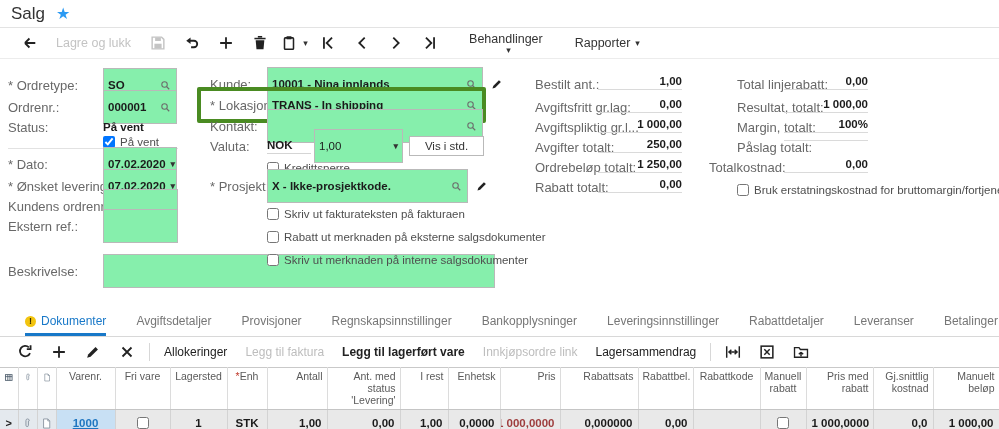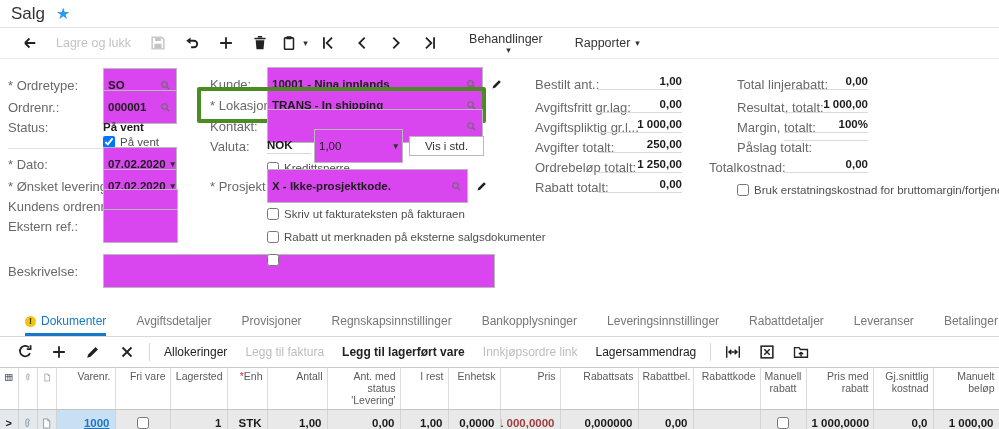--- a/index.html
+++ b/index.html
@@ -19,21 +19,21 @@
   .tbtn.disabled{color:#c3c3c3;cursor:default}
   .caret{font-size:9px;margin-left:5px;color:#333;line-height:1}
   svg.ic{display:block}
   .s{stroke:#222;stroke-width:2;fill:none}
   .s1{stroke:#222;stroke-width:1.6;fill:none}
 
   
   .form-area{position:relative;height:250px;box-sizing:border-box}
   .frow{position:absolute;height:20px;display:flex;align-items:center}
   .flabel{color:#686868;font-size:13px;white-space:nowrap;overflow:hidden}
-  .fbox{box-sizing:border-box;border:1px solid #b9b9b9;height:19px;background:#d946ef;
+  .fbox{box-sizing:border-box;border:1px solid #b9b9b9;height:19px;background:#86efac;
         display:flex;align-items:center;padding:16px 4px;font-size:11.5px;font-weight:700;color:#1b1b1b;white-space:nowrap;overflow:hidden}
   .fbox .grow{flex:1}
   .fbox input{border:none;outline:none;width:100%;height:15px;font:inherit;padding:0;background:transparent}
   .roval{font-weight:700;color:#1b1b1b;font-size:11.5px}
   .ro-underline{border-bottom:1px solid #d5d5d5;padding-bottom:2px}
   .hr{position:absolute;height:1px;background:#e2e2e2}
   .cb{width:12px;height:12px;margin:0 5px 0 0;vertical-align:middle}
   .cblabel{color:#4e4e4e;font-size:11.5px;white-space:nowrap}
   .vbtn{box-sizing:border-box;border:1px solid #b9b9b9;height:20px;background:#fff;display:flex;align-items:center;justify-content:center;
         font-size:11.5px;color:#333;cursor:pointer}
@@ -57,21 +57,21 @@
   .gbtn.bold{font-weight:700}
   .gbtn.disabled{color:#bdbdbd;cursor:default}
   .vsep{width:1px;height:18px;background:#d7d7d7;margin:0 5px}
 
   
   table.grid{border-collapse:collapse;table-layout:fixed;width:999px;border-top:1px solid #c9c9c9}
   .grid th{font-size:10.5px;font-weight:400;color:#5a5a5a;background:#fff;vertical-align:top;
            padding:3px 4px;border-right:1px solid #dcdcdc;border-bottom:1px solid #c5c5c5;line-height:1.12;height:34px;box-sizing:border-box;overflow:hidden}
   .grid td{font-size:11.5px;font-weight:700;color:#1b1b1b;background:#e9e9e9;border-right:1px solid #d3d3d3;
            padding:0 5px;height:26px;box-sizing:border-box;white-space:nowrap;overflow:hidden}
-  .grid .al{text-align:right}.grid .ar{text-align:right}.grid .ac{text-align:center}
+  .grid .al{text-align:center}.grid .ar{text-align:right}.grid .ac{text-align:center}
   .grid td.iconcell{background:#e4e9ee;padding:0;text-align:center}
   .grid td.sel{background:#c8e0f4}
   .grid a.cell-link{color:#1f76c0;text-decoration:underline;cursor:pointer}
   .pris{display:flex;align-items:center;justify-content:flex-end;gap:3px}
   .pris .v{color:#9e3d3d}
   .rowmark{font-weight:700;color:#222;font-size:11px}
   .grid td .cb{margin:0}
 </style>
 </head>
 <body>
@@ -298,20 +298,21 @@
         <div class="frow" style="left:267px;top:145px">
           <input type="checkbox" class="cb" style="">
           <span class="cblabel">Skriv ut fakturateksten på fakturaen</span>
         </div>
         <div class="frow" style="left:267px;top:168px">
           <input type="checkbox" class="cb" style="">
           <span class="cblabel">Rabatt ut merknaden på eksterne salgsdokumenter</span>
         </div>
         <div class="frow" style="left:267px;top:191px">
           <input type="checkbox" class="cb" style="">
+          <span class="cblabel">Skriv ut merknaden på interne salgsdokumenter</span>
         </div>
       </div>
 
     <div id="summary-left">
         <div class="srow" style="left:535px;top:15px">
           <span class="flabel">Bestilt ant.:</span>
         </div>
         <div class="sval" style="left:598px;top:16px;width:84px">1,00</div>
         <div class="srow" style="left:535px;top:38px">
           <span class="flabel">Avgiftsfritt gr.lag:</span>

